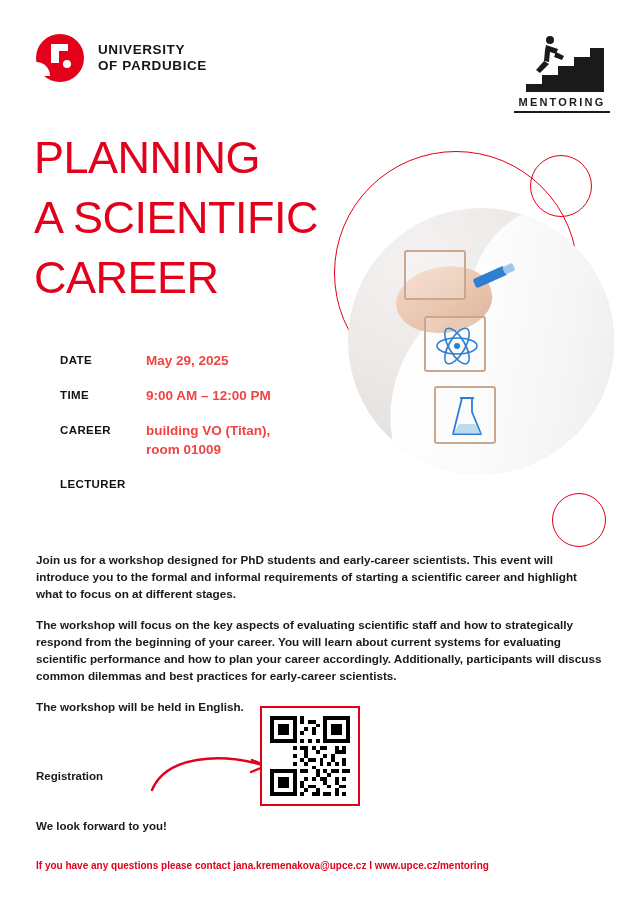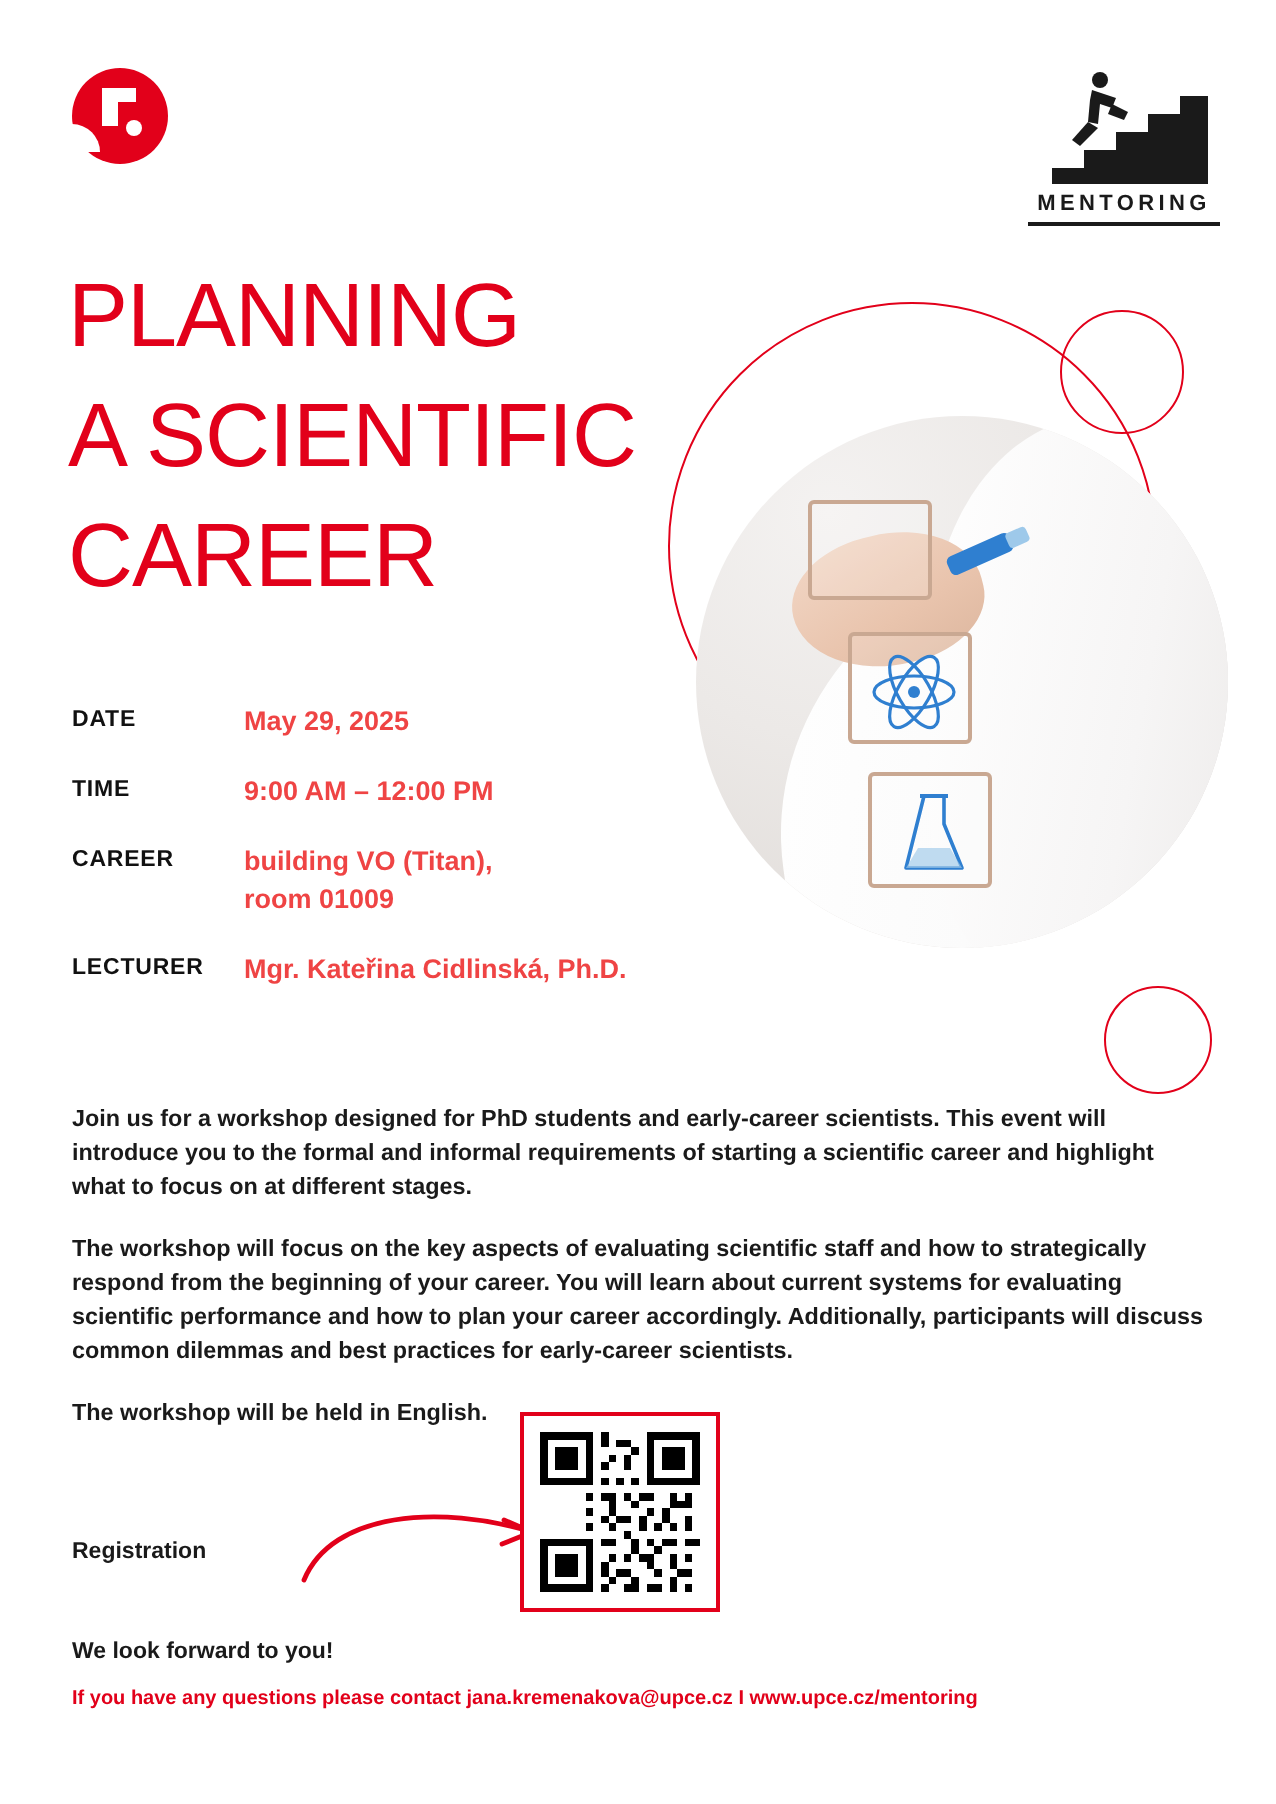--- a/index.html
+++ b/index.html
@@ -200,20 +200,21 @@
   
   .details {
     position: absolute;
     left: 36px;
     top: 352px;
     width: 300px;
   }
   .detail-row {
     display: flex;
     margin-bottom: 17px;
+    margin-left: 24px;
   }
   .detail-label {
     width: 86px;
     flex: 0 0 86px;
     font-size: 11.5px;
     font-weight: bold;
     letter-spacing: 0.4px;
     color: #111111;
     padding-top: 2px;
   }
@@ -278,38 +279,42 @@
   .footer {
     position: absolute;
     left: 36px;
     top: 820px;
     width: 580px;
   }
   .footer .look {
     font-size: 11.5px;
     font-weight: bold;
     color: #1a1a1a;
-    margin-bottom: 12px;
+    margin-bottom: 28px;
   }
   .footer .contact {
     font-size: 10px;
     font-weight: bold;
     color: #e2001a;
   }
 </style>
 </head>
 <body>
 
 <div class="header">
   <div class="logo-block">
     <div class="logo-mark">
       <div class="bar"></div>
       <div class="bar2"></div>
       <div class="dot"></div>
       <div class="notch"></div>
+    </div>
+    <div class="uni-name">
+      <div>UNIVERSITY</div>
+      <div>OF PARDUBICE</div>
     </div>
   </div>
 
   <div class="mentoring-block">
     <div class="mentoring-art">
       <svg width="84" height="62" viewBox="0 0 84 62">
         <rect x="6" y="54" width="78" height="8" fill="#1a1a1a"></rect>
         <rect x="22" y="45" width="62" height="9" fill="#1a1a1a"></rect>
         <rect x="38" y="36" width="46" height="9" fill="#1a1a1a"></rect>
         <rect x="54" y="27" width="30" height="9" fill="#1a1a1a"></rect>
@@ -371,21 +376,20 @@
     <div class="detail-label">TIME</div>
     <div class="detail-value">9:00 AM – 12:00 PM</div>
   </div>
   <div class="detail-row">
     <div class="detail-label">CAREER</div>
     <div class="detail-value">building VO (Titan),
 room 01009</div>
   </div>
   <div class="detail-row">
     <div class="detail-label">LECTURER</div>
-    <div class="detail-value">Mgr. Kateřina Cidlinská, Ph.D.</div>
   </div>
 </div>
 
 <div class="body-copy">
   <p>Join us for a workshop designed for PhD students and early-career scientists. This event will introduce you to the formal and informal requirements of starting a scientific career and highlight what to focus on at different stages.</p>
   <p>The workshop will focus on the key aspects of evaluating scientific staff and how to strategically respond from the beginning of your career. You will learn about current systems for evaluating scientific performance and how to plan your career accordingly. Additionally, participants will discuss common dilemmas and best practices for early-career scientists.</p>
   <p>The workshop will be held in English.</p>
 </div>
 
 <div class="registration">

